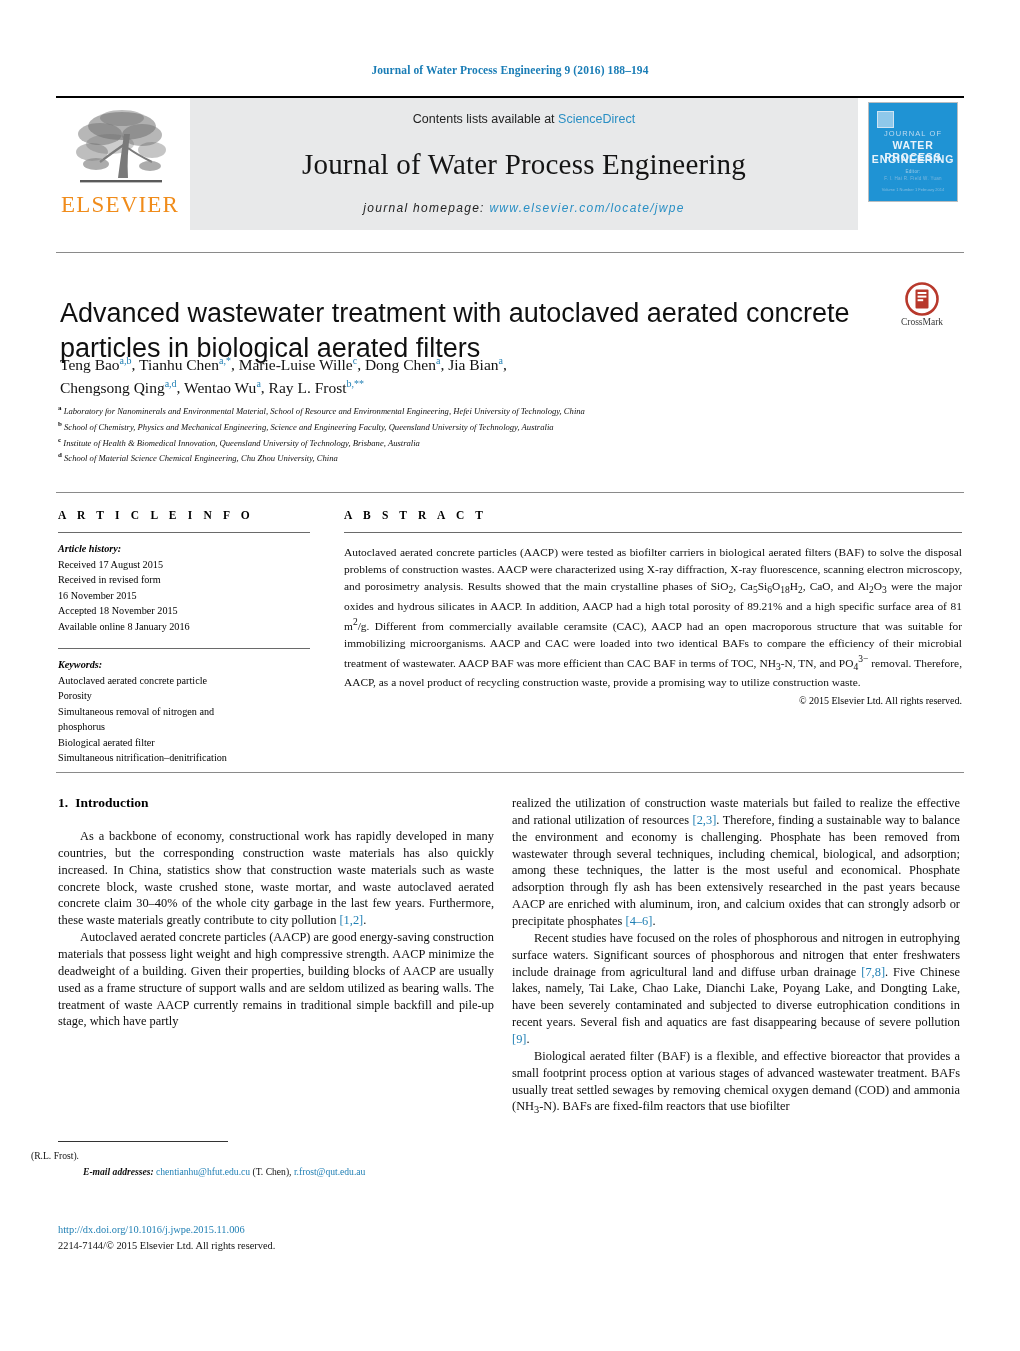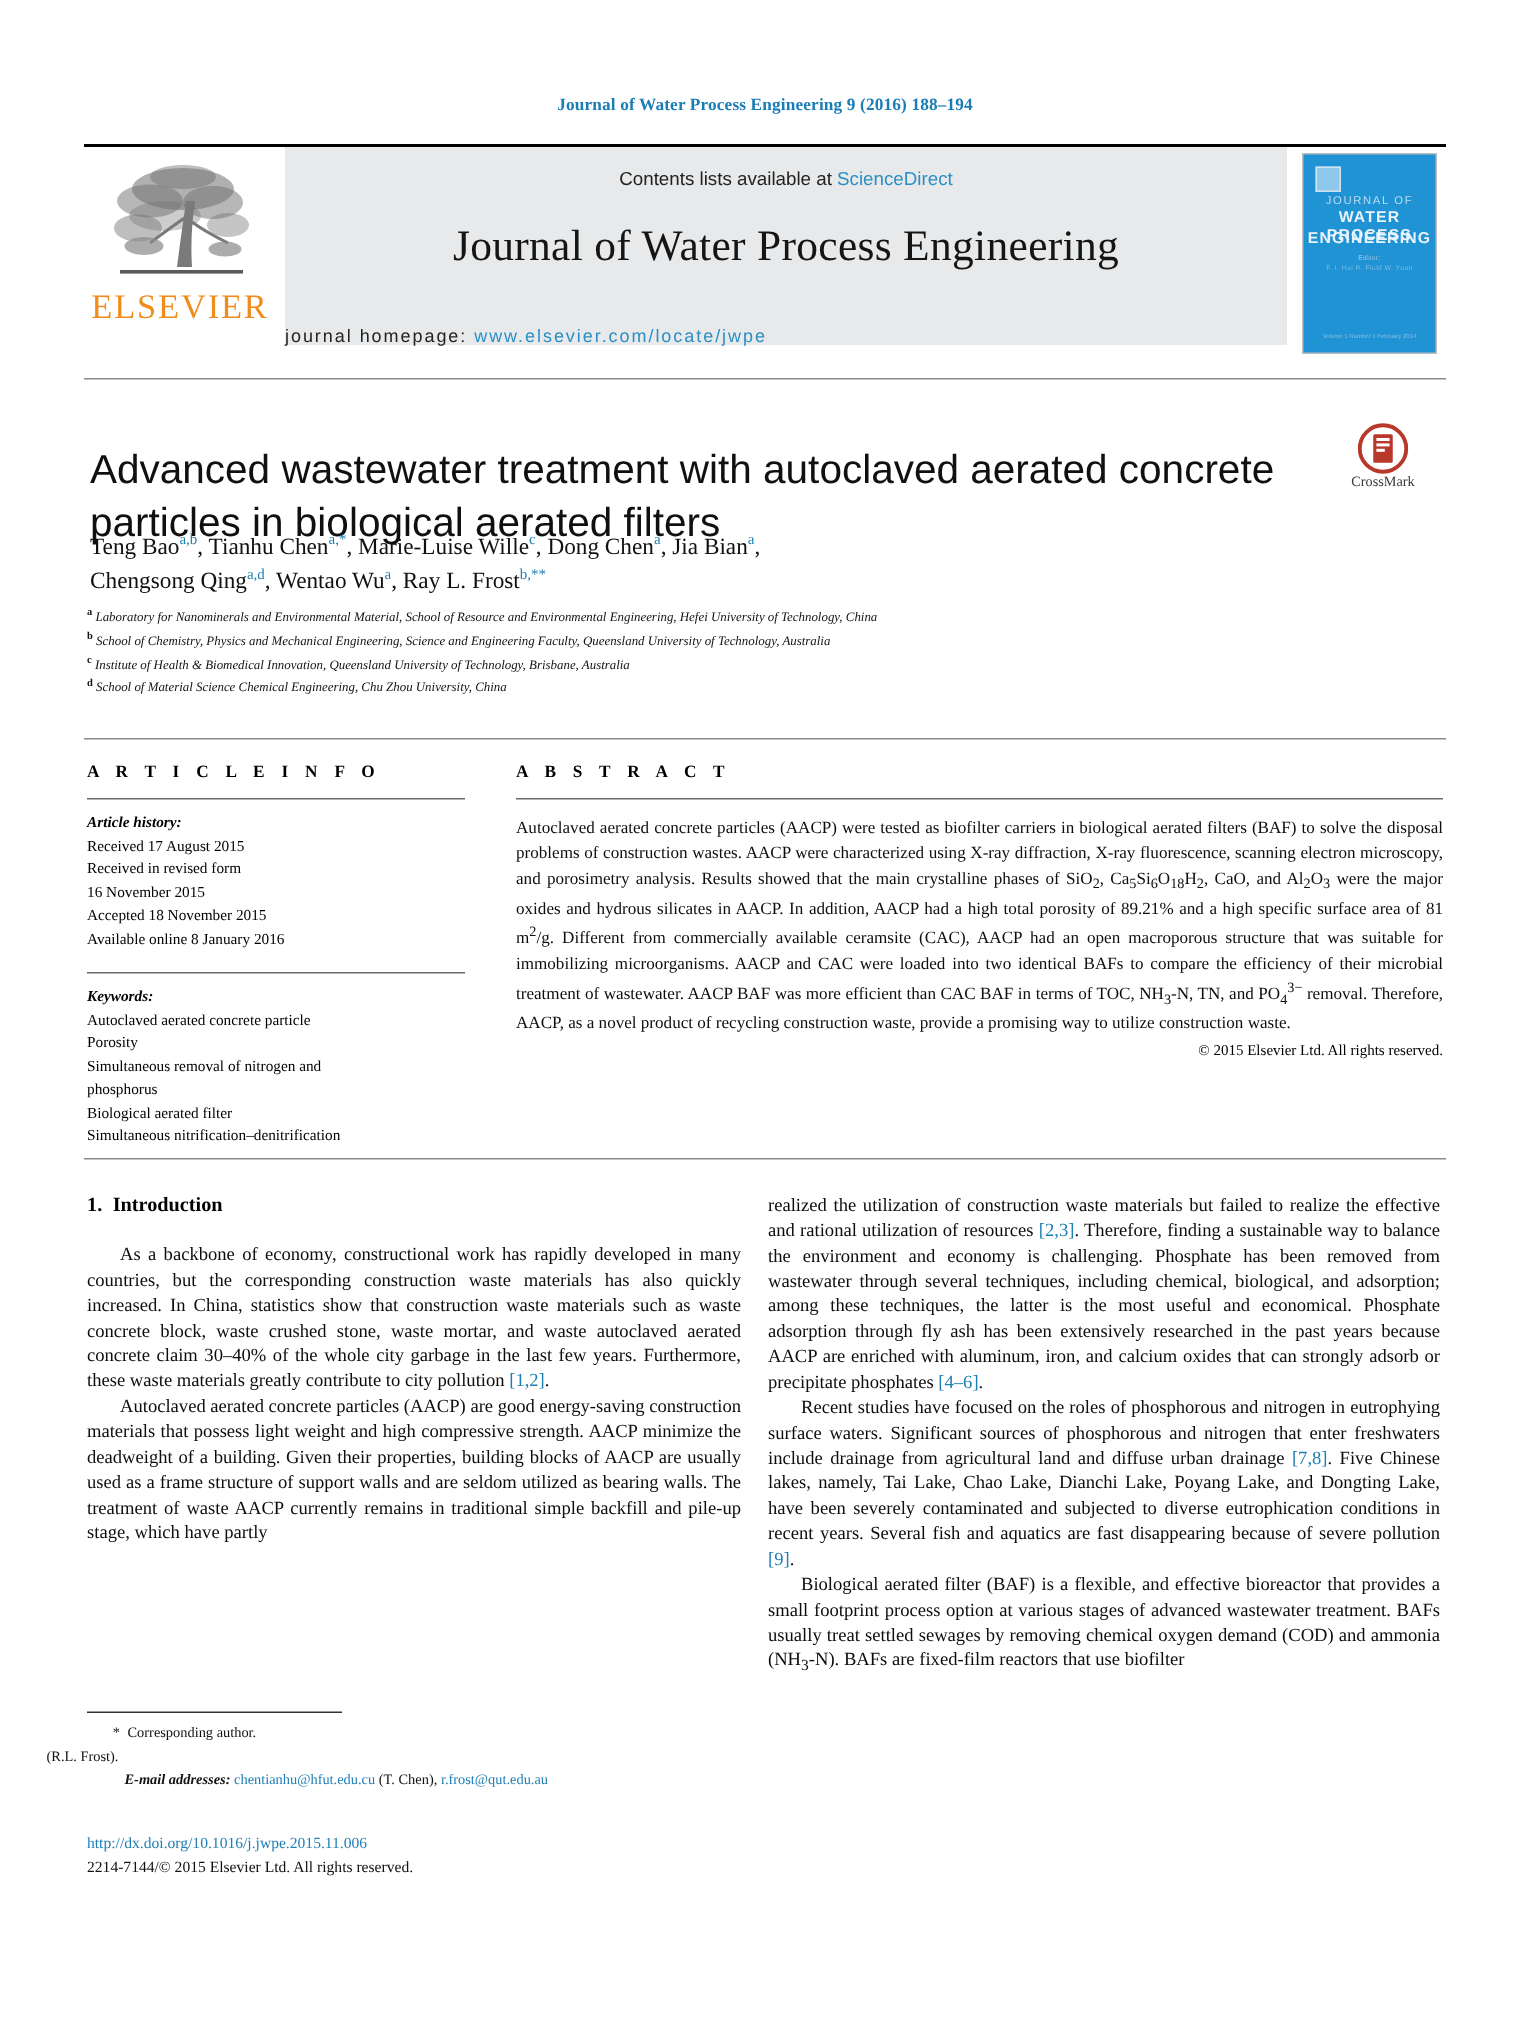--- a/index.html
+++ b/index.html
@@ -72,36 +72,37 @@
   .contents-line .sd { color: #2a8fc4; }
   .journal-title {
     text-align: center;
     font-family: "Liberation Serif", serif;
     font-size: 29px;
     color: #151515;
     margin-top: 22px;
     letter-spacing: 0.2px;
   }
   .homepage-line {
-    text-align: left;
+    text-align: center;
     font-family: "Liberation Sans", sans-serif;
     font-size: 12px;
     letter-spacing: 1.3px;
-    margin-top: 36px;
+    margin-top: 20px;
     color: #222;
+    font-style: italic;
   }
   .homepage-line .url { color: #2a8fc4; }
 
   .cover {
     flex: 0 0 96px;
     width: 96px;
     padding-top: 4px;
   }
   .cover-inner {
-    width: 90px; height: 134px;
+    width: 90px; height: 100px;
     background: #1f93d4;
     border: 1px solid #b9bdc0;
     position: relative;
     overflow: hidden;
   }
   .cover-logo {
     position: absolute; top: 8px; left: 8px;
     width: 17px; height: 17px;
     background: #8fc8ea;
     border: 1px solid #cfe4f3;
@@ -413,21 +414,20 @@
   </div>
 
   <div class="col-right">
     <p class="para" style="text-indent:0">realized the utilization of construction waste materials but failed to realize the effective and rational utilization of resources <span class="ref">[2,3]</span>. Therefore, finding a sustainable way to balance the environment and economy is challenging. Phosphate has been removed from wastewater through several techniques, including chemical, bio­logical, and adsorption; among these techniques, the latter is the most useful and economical. Phosphate adsorption through fly ash has been extensively researched in the past years because AACP are enriched with aluminum, iron, and calcium oxides that can strongly adsorb or precipitate phosphates <span class="ref">[4–6]</span>.</p>
     <p class="para">Recent studies have focused on the roles of phosphorous and nitrogen in eutrophying surface waters. Significant sources of phos­phorous and nitrogen that enter freshwaters include drainage from agricultural land and diffuse urban drainage <span class="ref">[7,8]</span>. Five Chinese lakes, namely, Tai Lake, Chao Lake, Dianchi Lake, Poyang Lake, and Dongting Lake, have been severely contaminated and subjected to diverse eutrophication conditions in recent years. Several fish and aquatics are fast disappearing because of severe pollution <span class="ref">[9]</span>.</p>
     <p class="para">Biological aerated filter (BAF) is a flexible, and effective bioreactor that provides a small footprint process option at various stages of advanced wastewater treatment. BAFs usually treat set­tled sewages by removing chemical oxygen demand (COD) and ammonia (NH<sub>3</sub>-N). BAFs are fixed-film reactors that use biofilter</p>
   </div>
 
   <div class="foot-rule"></div>
   <div class="footnotes">
-    <div><span class="mark">*</span><span>Corresponding author.</span></div>
     <div style="margin-left:-27px;">(R.L. Frost).</div>
     <div style="padding-left:27px; text-indent:-2px;">
       <span class="ital">E-mail addresses:</span>
       <span class="link">chentianhu@hfut.edu.cu</span>
       <span>(T. Chen),</span>
       <span class="link">r.frost@qut.edu.au</span>
     </div>
   </div>
 
   <div class="doi-block">

